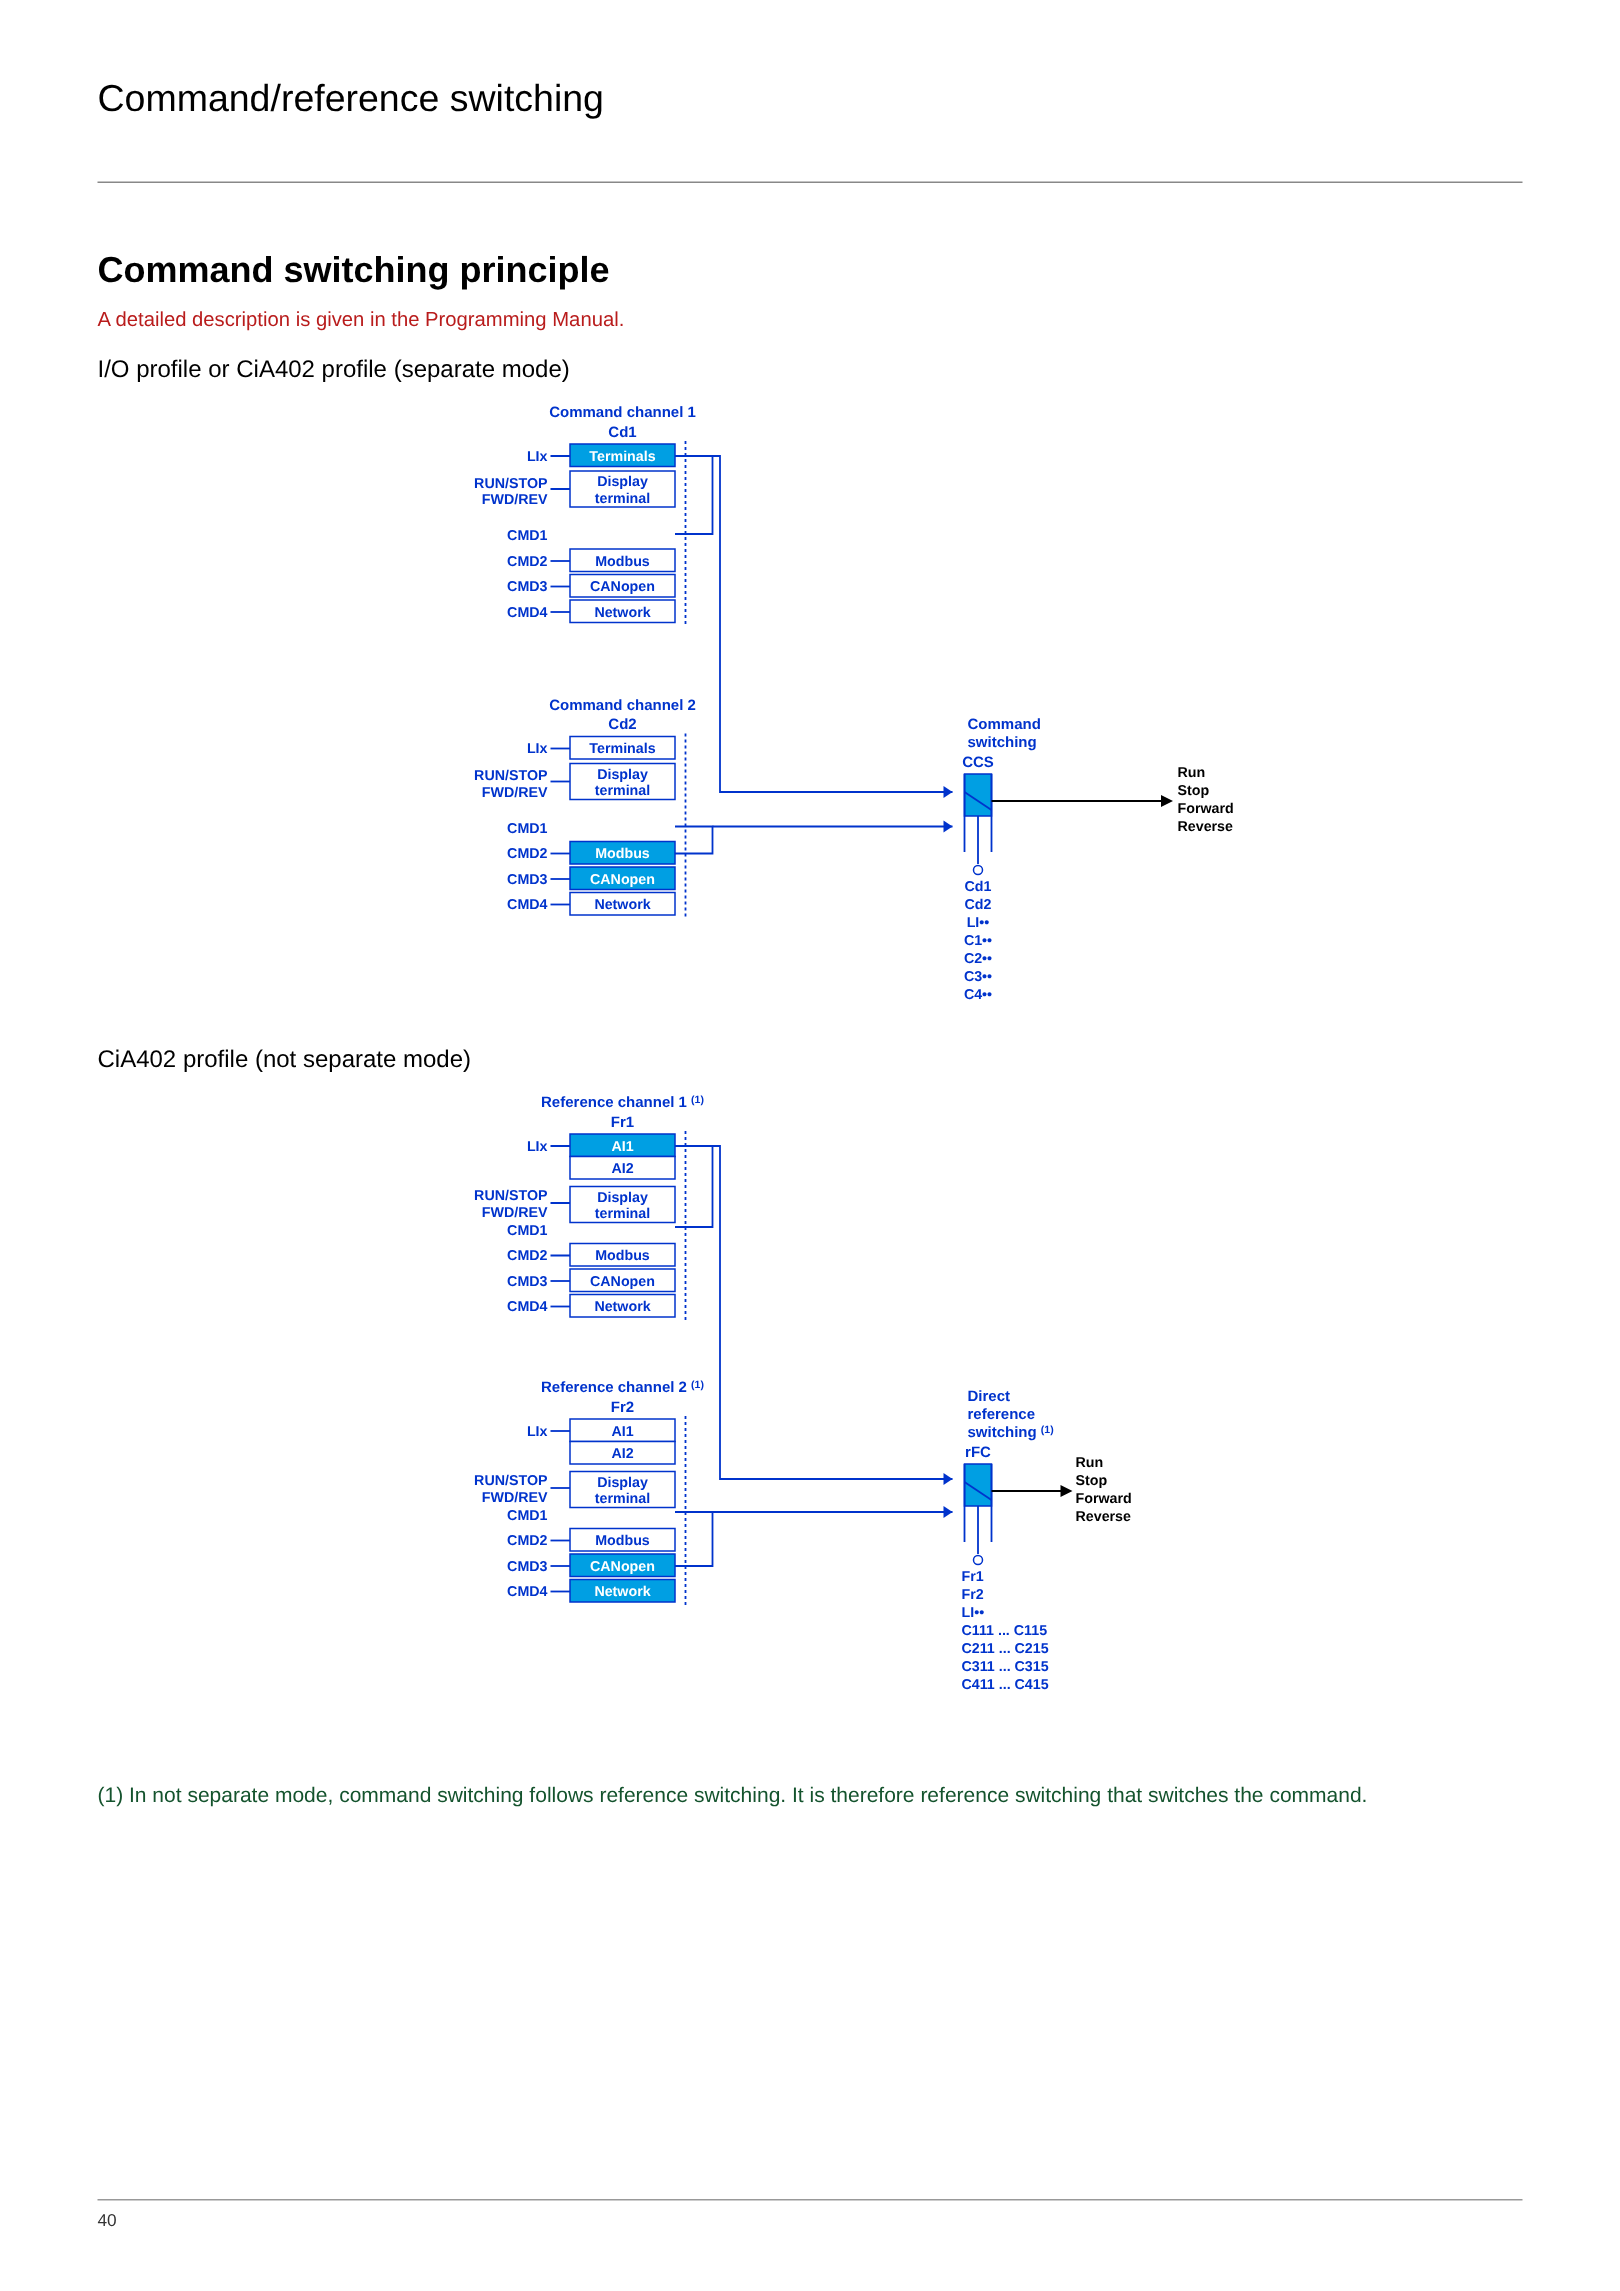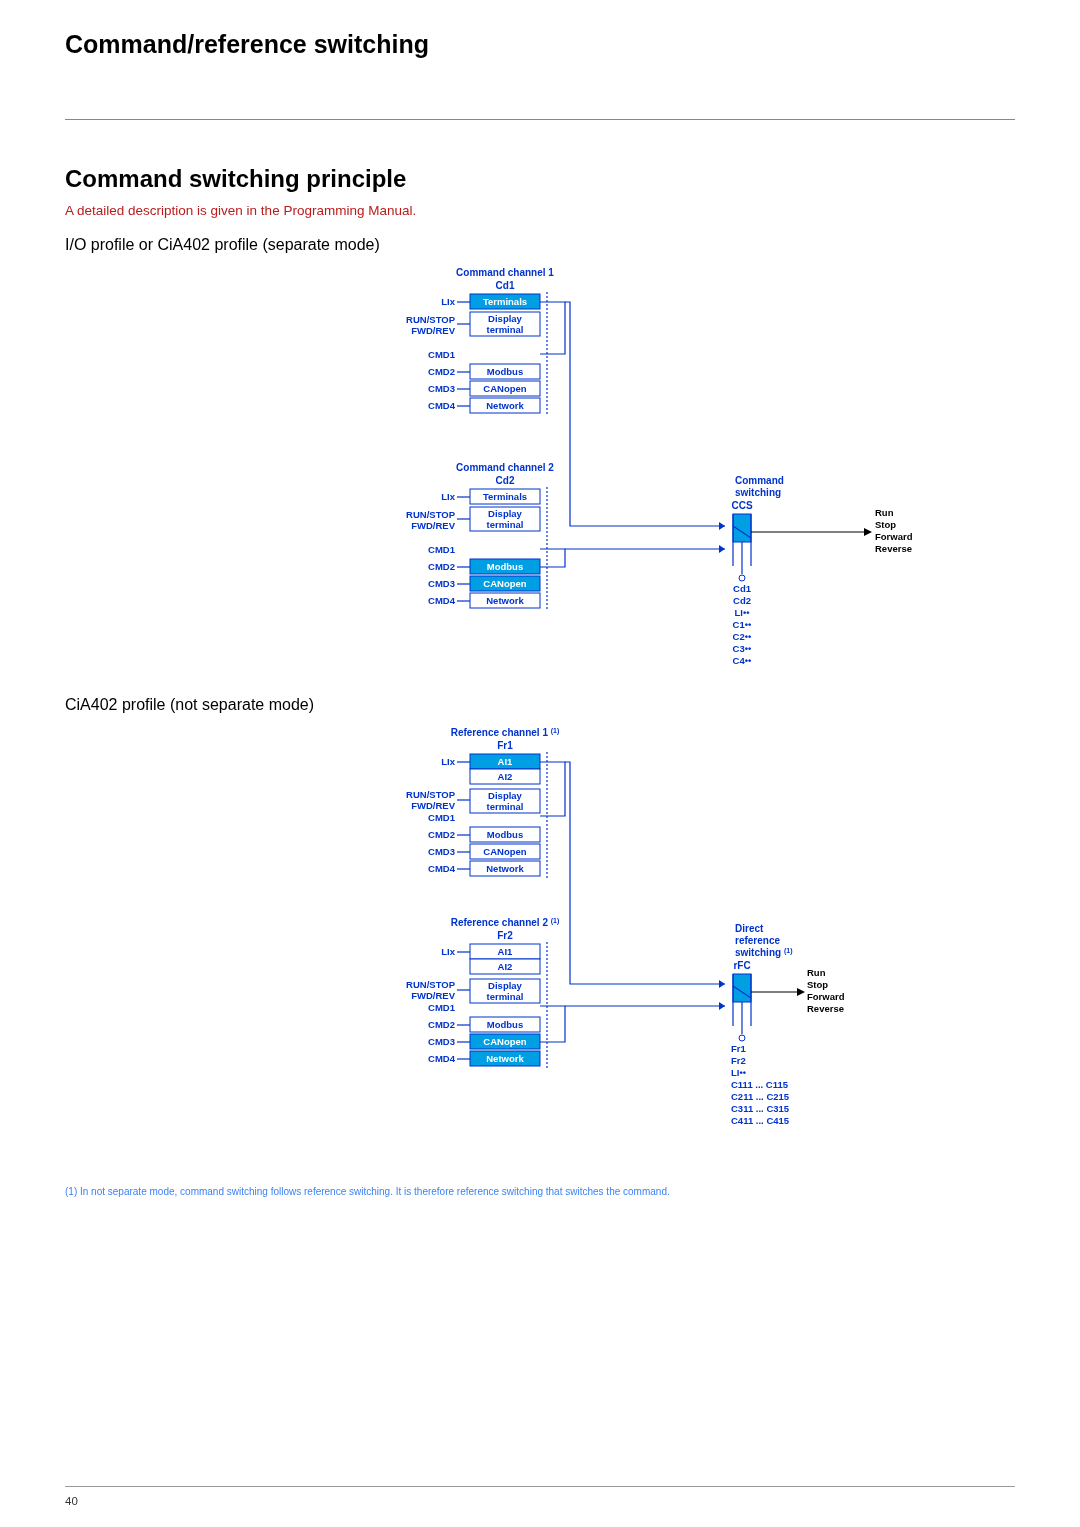--- a/index.html
+++ b/index.html
@@ -6,25 +6,26 @@
   body {
     font-family: Arial, Helvetica, sans-serif;
     background: #fff;
     width: 1080px;
     height: 1527px;
     position: relative;
     padding: 30px 65px 20px 65px;
   }
   .page-title {
     font-size: 25px;
-    font-weight: bold;
+    font-weight: normal;
     color: #000;
     margin-bottom: 45px;
     border-bottom: 1.5px solid #888;
-    padding-bottom: 60px;
+    padding-bottom: 40px;
+    margin-top: 22px;
   }
   .section-h1 {
     font-size: 24px;
     font-weight: bold;
     color: #000;
     margin-bottom: 10px;
   }
   .body-text {
     font-size: 13.5px;
     color: #b91c1c;
@@ -32,32 +33,32 @@
   }
   .section-h2 {
     font-size: 16px;
     font-weight: normal;
     color: #000;
     margin-bottom: 12px;
   }
   .diagram-wrap {
     width: 100%;
     display: flex;
-    justify-content: flex-end;
+    justify-content: center;
     padding-left: 130px;
     margin-bottom: 30px;
   }
   .footnote {
-    font-size: 10px;
-    color: #3b82f6;
+    font-size: 14px;
+    color: #14532d;
     margin-top: 2px;
   }
   .page-footer {
     position: absolute;
-    bottom: 20px;
+    bottom: 40px;
     left: 65px;
     right: 65px;
     border-top: 1px solid #999;
     padding-top: 8px;
     font-size: 11.5px;
     color: #333;
   }
   
   .lab-blue { fill: #0033cc; font-family: Arial; font-size: 10px; font-weight: bold; }
   .lab-blue-sm { fill: #0033cc; font-family: Arial; font-size: 9.5px; font-weight: bold; }

